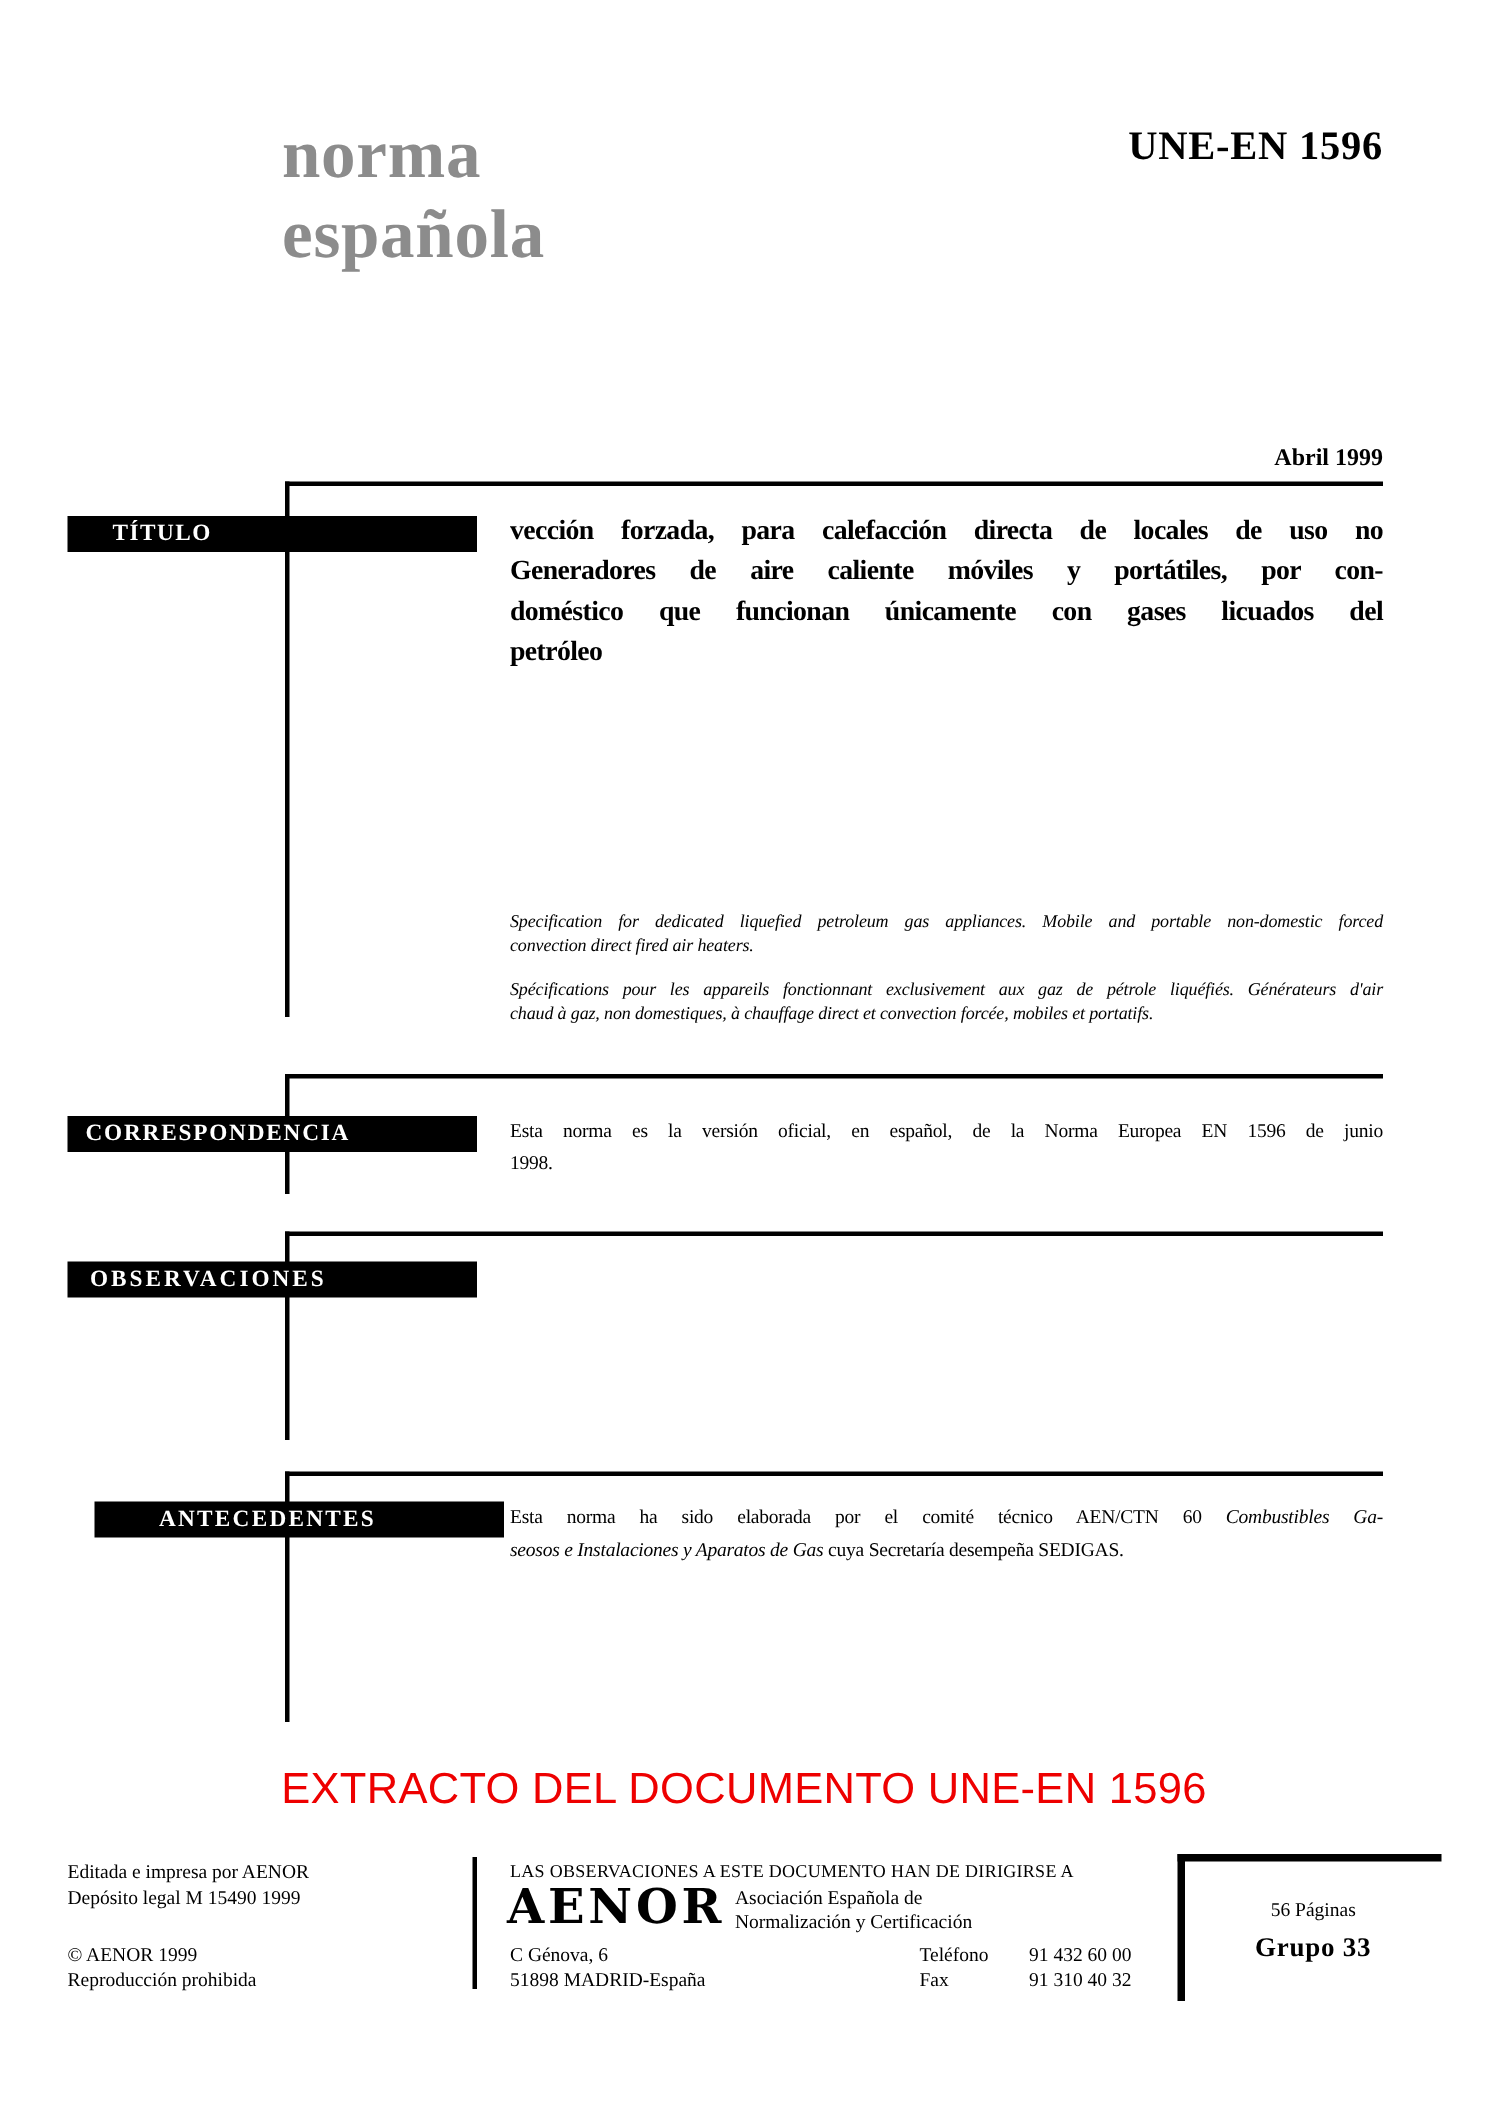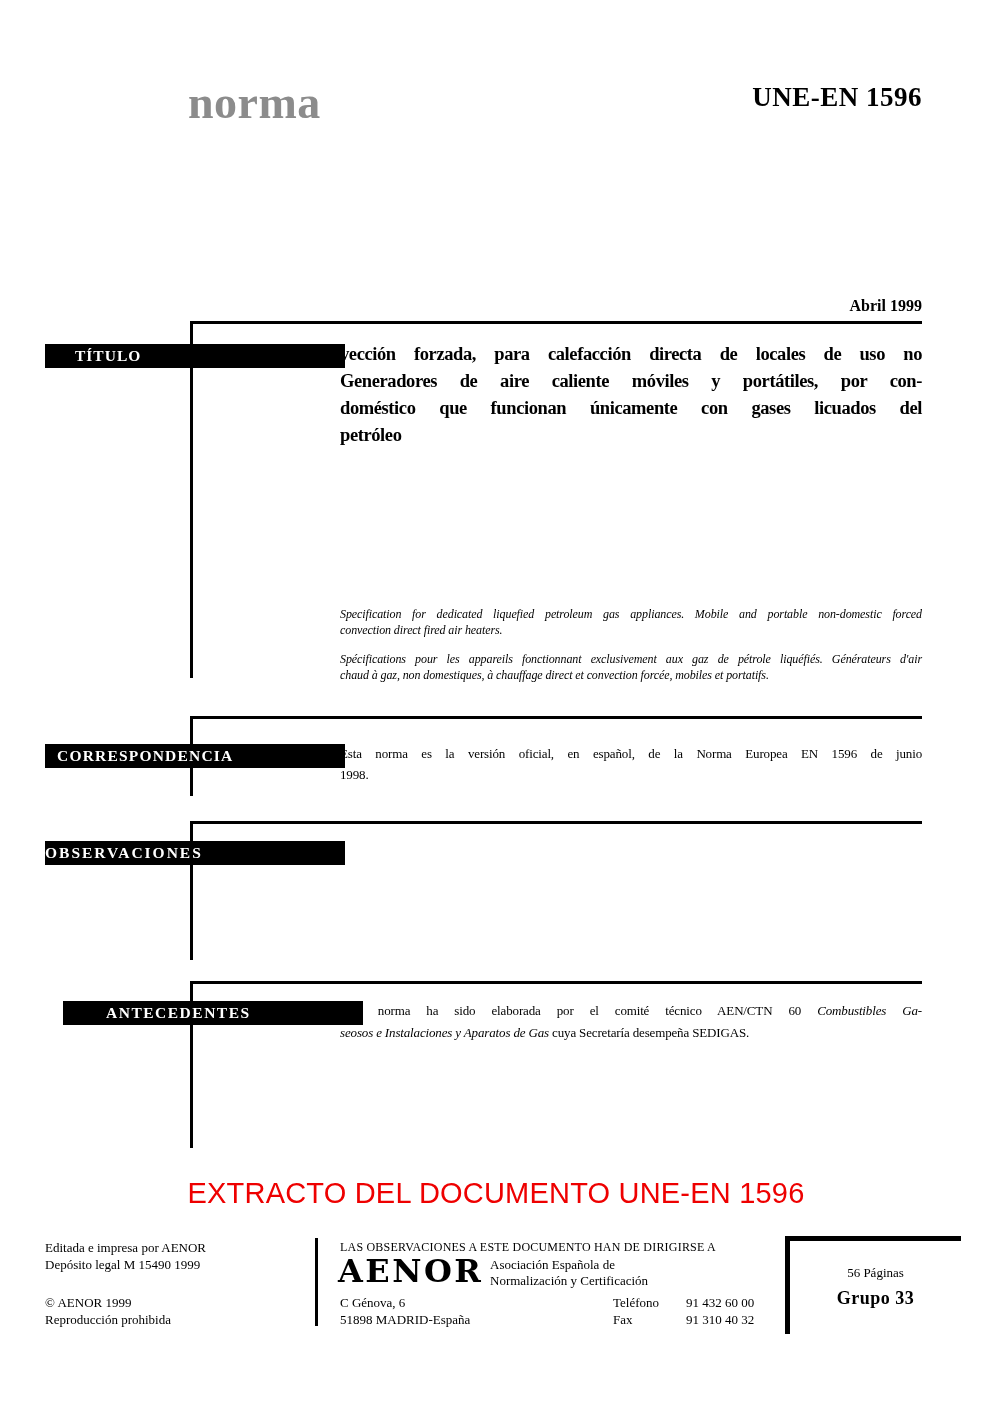--- a/index.html
+++ b/index.html
@@ -19,27 +19,27 @@
   }
   .doc-code { top:82px; right:70px; font-size:27px; font-weight:bold; letter-spacing:0.5px; }
   .issue-date { top:297px; right:70px; font-size:16px; font-weight:bold; }
 
   
   .hrule { left:190px; width:732px; height:3px; background:#000; }
   .vrule { left:190px; width:3px; background:#000; }
 
   
   .label-box {
-    left:45px; width:300px; height:24px; background:#000; color:#fff;
+    left:45px; width:273px; height:24px; background:#000; color:#fff;
     font-weight:bold; font-size:15.5px; line-height:24px; letter-spacing:1px;
     box-sizing:border-box;
   }
   .lb-titulo { padding-left:30px; }
   .lb-corr   { padding-left:12px; letter-spacing:1.2px; }
-  .lb-obs    { letter-spacing:2px; }
+  .lb-obs    { padding-left:15px; letter-spacing:2px; }
   .lb-ant    { padding-left:43px; letter-spacing:1.5px;margin-left:18px; }
 
   
   .txtcol { left:340px; width:582px; }
   .title-text { top:341px; font-size:18.5px; font-weight:bold; line-height:27px; letter-spacing:-0.4px; }
   .jline { text-align:justify; text-align-last:justify; }
   .spec { font-style:italic; font-size:12px; line-height:15.5px; letter-spacing:-0.1px; }
   .spec-en { top:607px; }
   .spec-fr { top:652px; }
   .body-par { font-size:13px; line-height:21px; letter-spacing:-0.15px; }
@@ -76,20 +76,21 @@
   .pages-count { margin-top:24px; font-size:13px; }
   .group-label { margin-top:7px; font-size:18px; font-weight:bold; letter-spacing:0.5px; }
 </style>
 </head>
 <body>
 
 <div class="page">
 
   <div class="abs brand" style="color: rgb(140, 140, 140);">
     <div>norma</div>
+    <div>española</div>
   </div>
   <div class="abs doc-code">UNE-EN 1596</div>
   <div class="abs issue-date">Abril 1999</div>
 
   <div class="abs hrule" style="top:321px"></div>
   <div class="abs vrule" style="top:321px;height:357px"></div>
   <div class="abs label-box lb-titulo" style="top:344px">
     <span>TÍTULO</span>
   </div>
   <div class="abs txtcol title-text">

